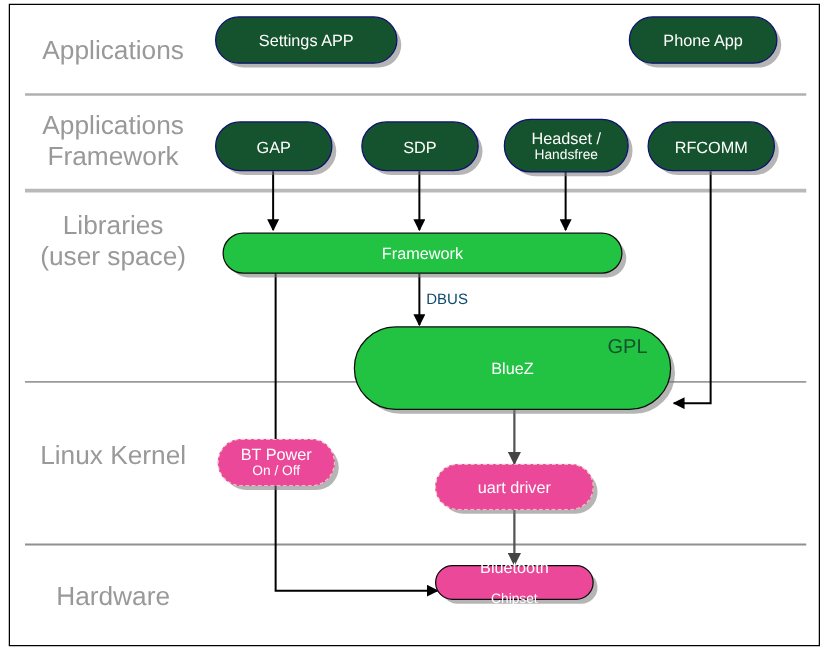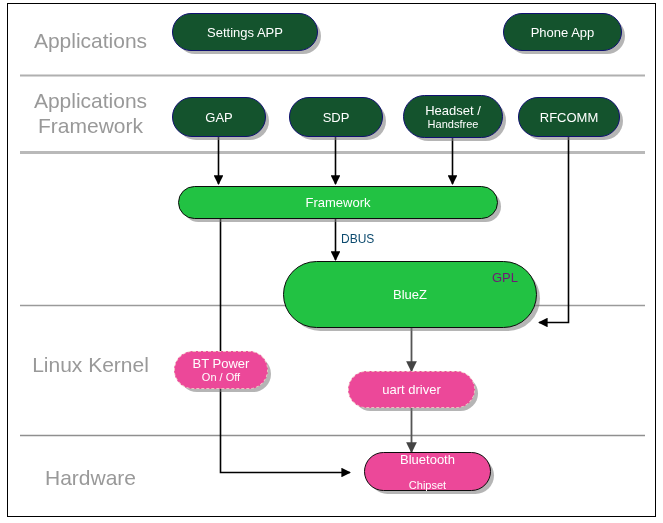--- a/index.html
+++ b/index.html
@@ -67,22 +67,22 @@
     background: #ec4899;
     border: 1px solid #0c0c0c;
   }
   .node.red.dashed {
     border: 1px dashed #f0c0c0;
   }
   .gpl-tag {
     position: absolute;
     right: 18px;
     top: 8px;
-    color: #701a75;
-    font-size: 13px;
+    color: #14532d;
+    font-size: 16px;
     line-height: 15px;
   }
   .edge-label {
     position: absolute;
     color: #0c4a6e;
     font-size: 12px;
     line-height: 14px;
     white-space: nowrap;
   }
 </style>
@@ -125,20 +125,24 @@
     <path d="M 220.5 218 L 220.5 472.5 L 350 472.5" fill="none" stroke="#000" stroke-width="1.6" marker-end="url(#arrow)"></path>
   </svg>
 
   <div class="layer-label" style="top:28px;">Applications</div>
 
   <div class="layer-label" style="top:88px;">
     <div>Applications</div>
     <div>Framework</div>
   </div>
 
+  <div class="layer-label" style="top:168px;">
+    <div>Libraries</div>
+    <div>(user space)</div>
+  </div>
 
   <div class="layer-label" style="top:352px;">Linux Kernel</div>
 
   <div class="layer-label" style="top:465px;">Hardware</div>
 
   <div class="node blue" style="left:172px; top:13px; width:146px; height:38px;">
     <span class="ln1">Settings APP</span>
   </div>
 
   <div class="node blue" style="left:503px; top:13px; width:119px; height:38px;">
@@ -173,20 +177,20 @@
 
   <div class="node red dashed" style="left:174px; top:351px; width:94px; height:38px;">
     <span class="ln1">BT Power</span>
     <span class="ln2">On / Off</span>
   </div>
 
   <div class="node red dashed" style="left:348px; top:371px; width:127px; height:37px;">
     <span class="ln1">uart driver</span>
   </div>
 
-  <div class="node red" style="left:364px; top:452px; width:127px; height:39px;gap:12px;">
+  <div class="node red" style="left:348px; top:452px; width:127px; height:28px;gap:12px;">
     <span class="ln1">Bluetooth</span>
     <span class="ln2">Chipset</span>
   </div>
 
   <div class="edge-label" style="left:341px; top:232px;">DBUS</div>
 
 </div>
 
 </body></html>

